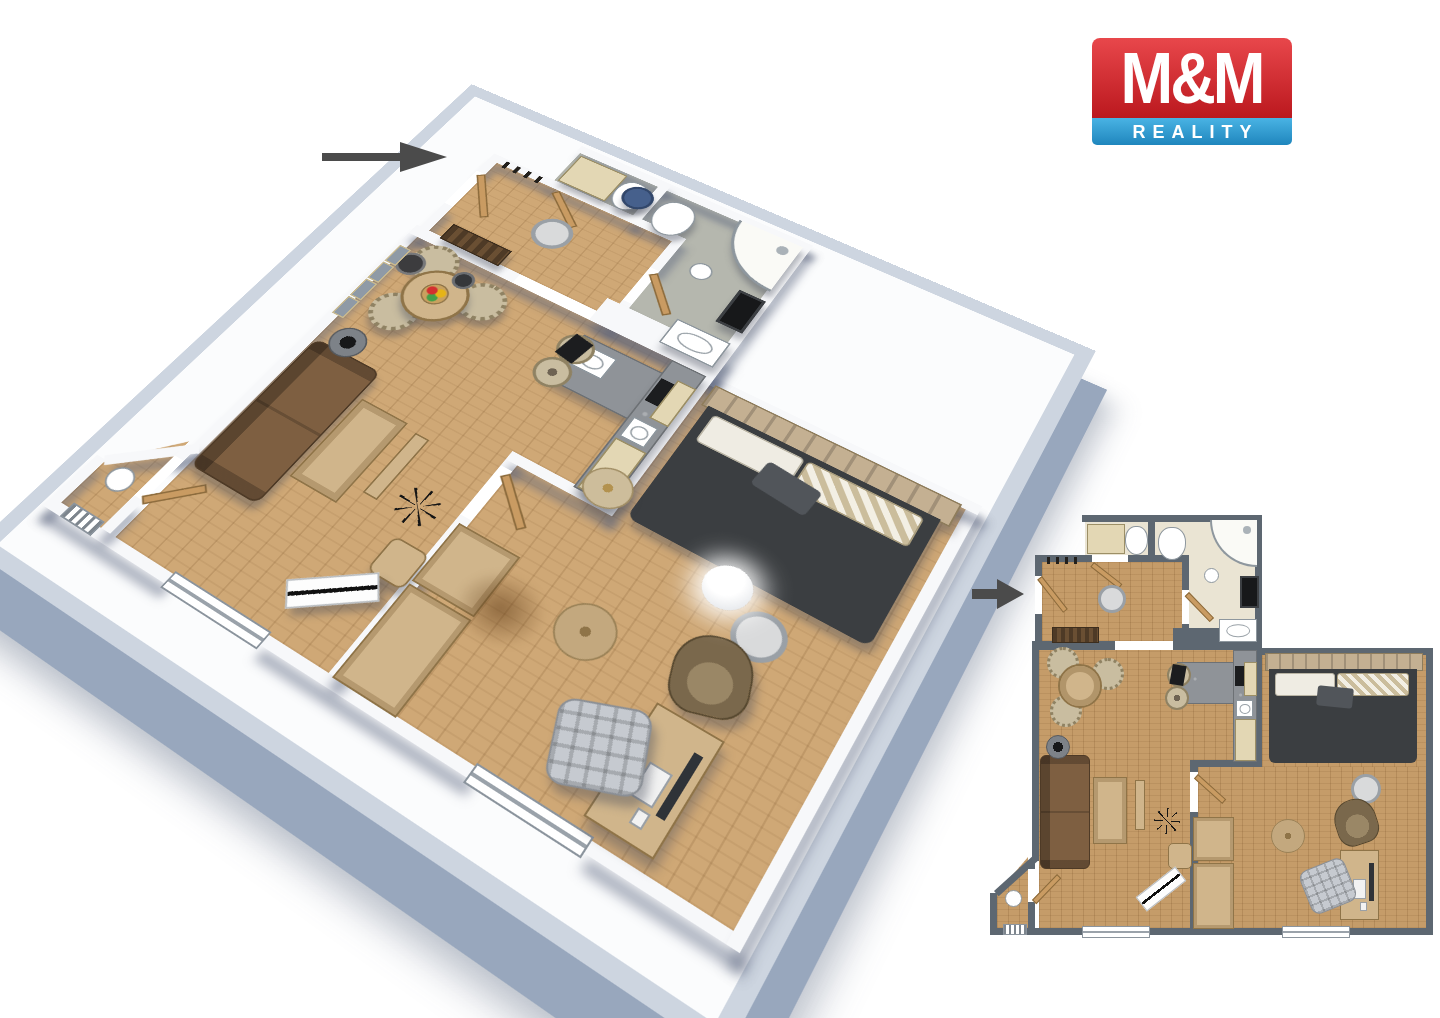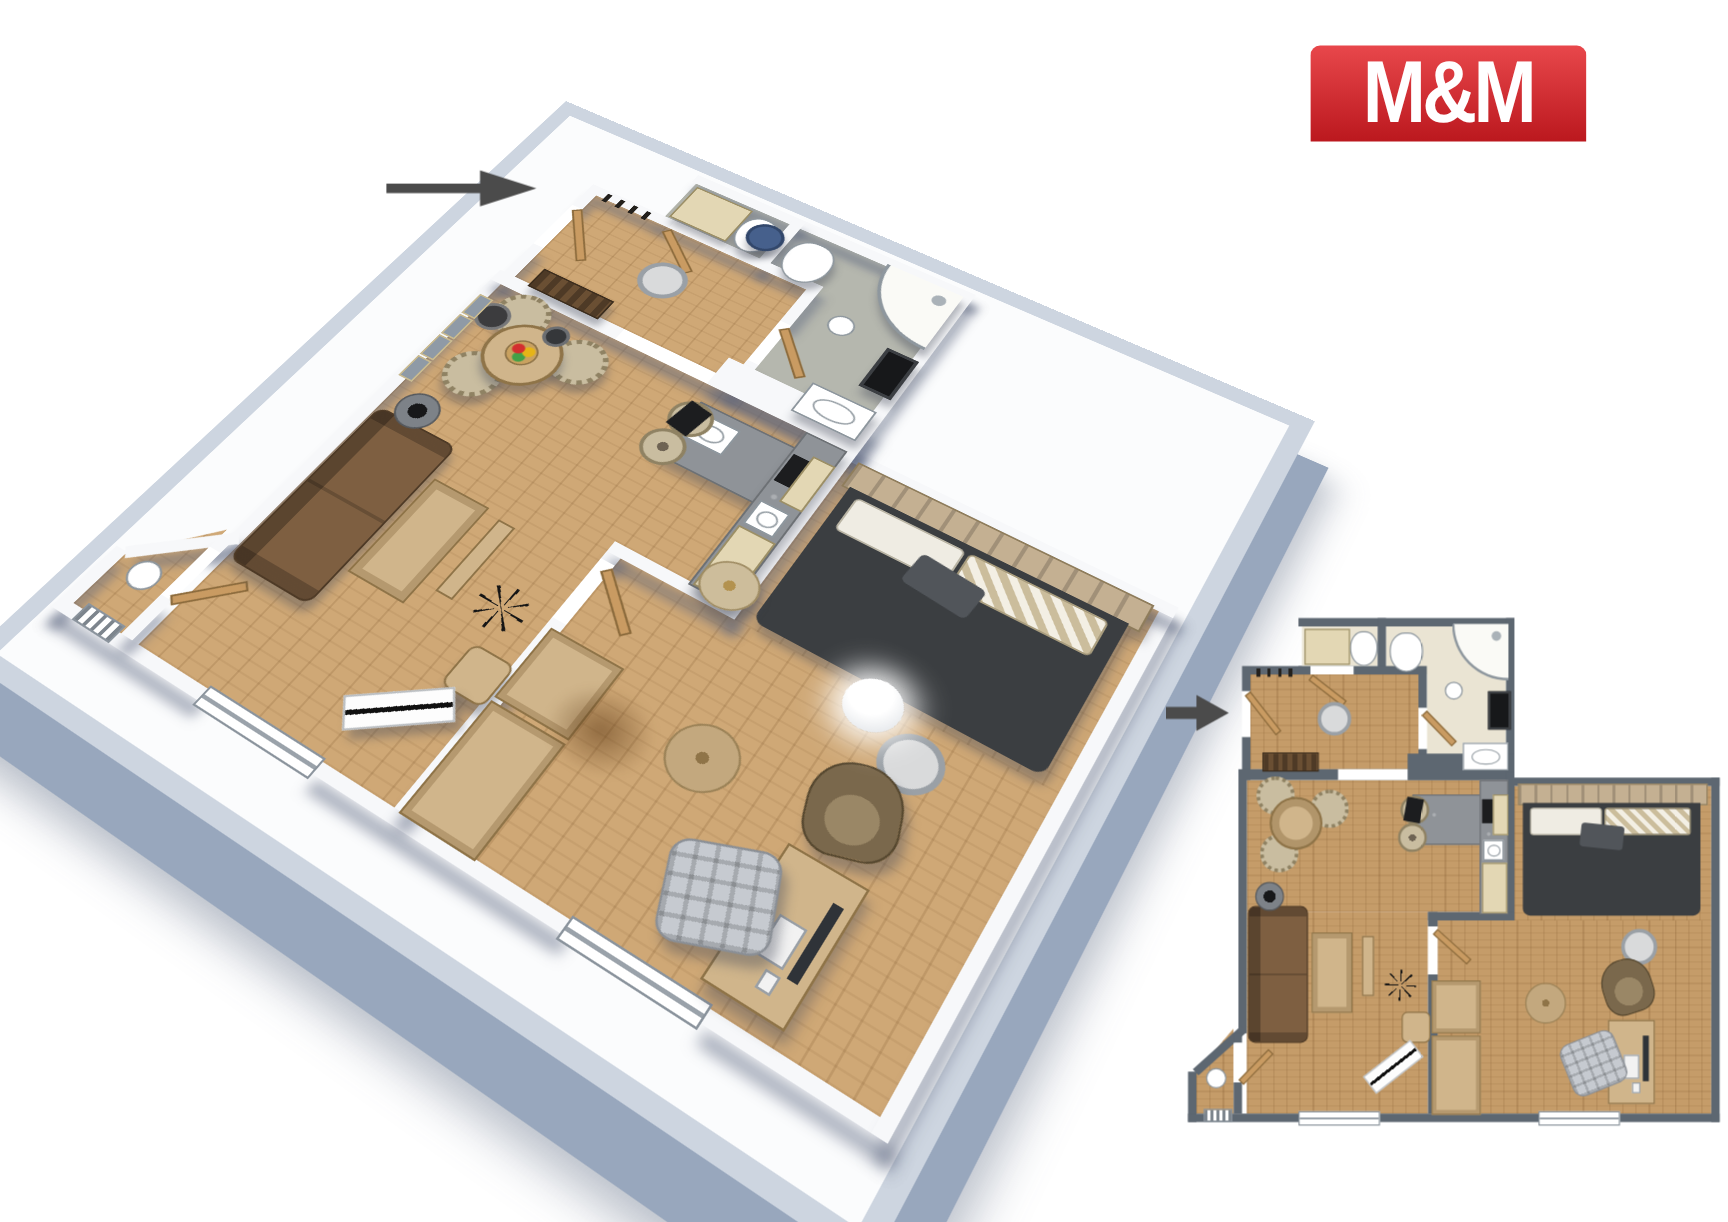--- a/index.html
+++ b/index.html
@@ -1,20 +1,20 @@
 <!DOCTYPE html>
 <html style="--c-arrow: #4b4b4b; --c-logo-red1: #e8474b; --c-logo-red2: #bb181e; --c-logo-blue1: #49b3e4; --c-logo-blue2: #1f86bd; --c-wall2d: #5d6771; --c-wall3d: #f7f8fa; --c-wall3d-top: #cdd5e0; --c-wall3d-side: #98a7bd; --c-wood3d: #cfa876; --c-wood2d: #c59c69; --c-tile2d: #eae4d3; --c-tile3d: #b5b7ae; --c-sofa: #7e5f41; --c-bed: #3b3e41; --c-headboard: #c4b092; --c-pillow: #efece3; --c-pillow-tan: #cbbd9c; --c-cabinet: #e3d7b4; --c-counter: #8f9398; --c-tan: #d0b58b; --c-chair: #c9bda0; --c-door: #c99b62;"><head>
 <meta charset="utf-8">
 <style>
   html,body{margin:0;padding:0;background:#fff;}
   body{position:relative;width:1440px;height:1018px;overflow:hidden;
        font-family:"Liberation Sans",sans-serif;}
   .abs{position:absolute;}
   
-  .logo{left:1092px;top:38px;width:230px;text-align:right;}
+  .logo{left:1092px;top:38px;width:200px;text-align:right;}
   .logo-red{height:80px;border-radius:8px 8px 0 0;
     background:linear-gradient(180deg,var(--c-logo-red1,#e8474b),var(--c-logo-red2,#bb181e));
     display:flex;align-items:center;justify-content:center;}
   .logo-red span{color:#fff;font-weight:bold;font-size:62px;letter-spacing:-3px;
     transform:scaleY(1.18) scaleX(1.02);line-height:1;}
   .logo-blue{height:27px;border-radius:0 0 5px 5px;
     background:linear-gradient(180deg,var(--c-logo-blue1,#49b3e4),var(--c-logo-blue2,#1f86bd));
     display:flex;align-items:center;justify-content:center;}
   .logo-blue span{color:#fff;font-weight:bold;font-size:18px;letter-spacing:7px;
     padding-left:7px;line-height:1;}
@@ -361,13 +361,16 @@
 <div class="abs arrow" style="left:972px;top:575px;width:52px;height:38px">
   <svg width="52" height="38" viewBox="0 0 52 38">
       <polygon points="0,14 25,14 25,4 52,19 25,34 25,24 0,24"></polygon>
     </svg>
 </div>
 
 <div class="abs logo">
   <div class="logo-red">
     <span>M&amp;M</span>
   </div>
+  <div class="logo-blue">
+    <span>REALITY</span>
+  </div>
 </div>
 
 </body></html>

